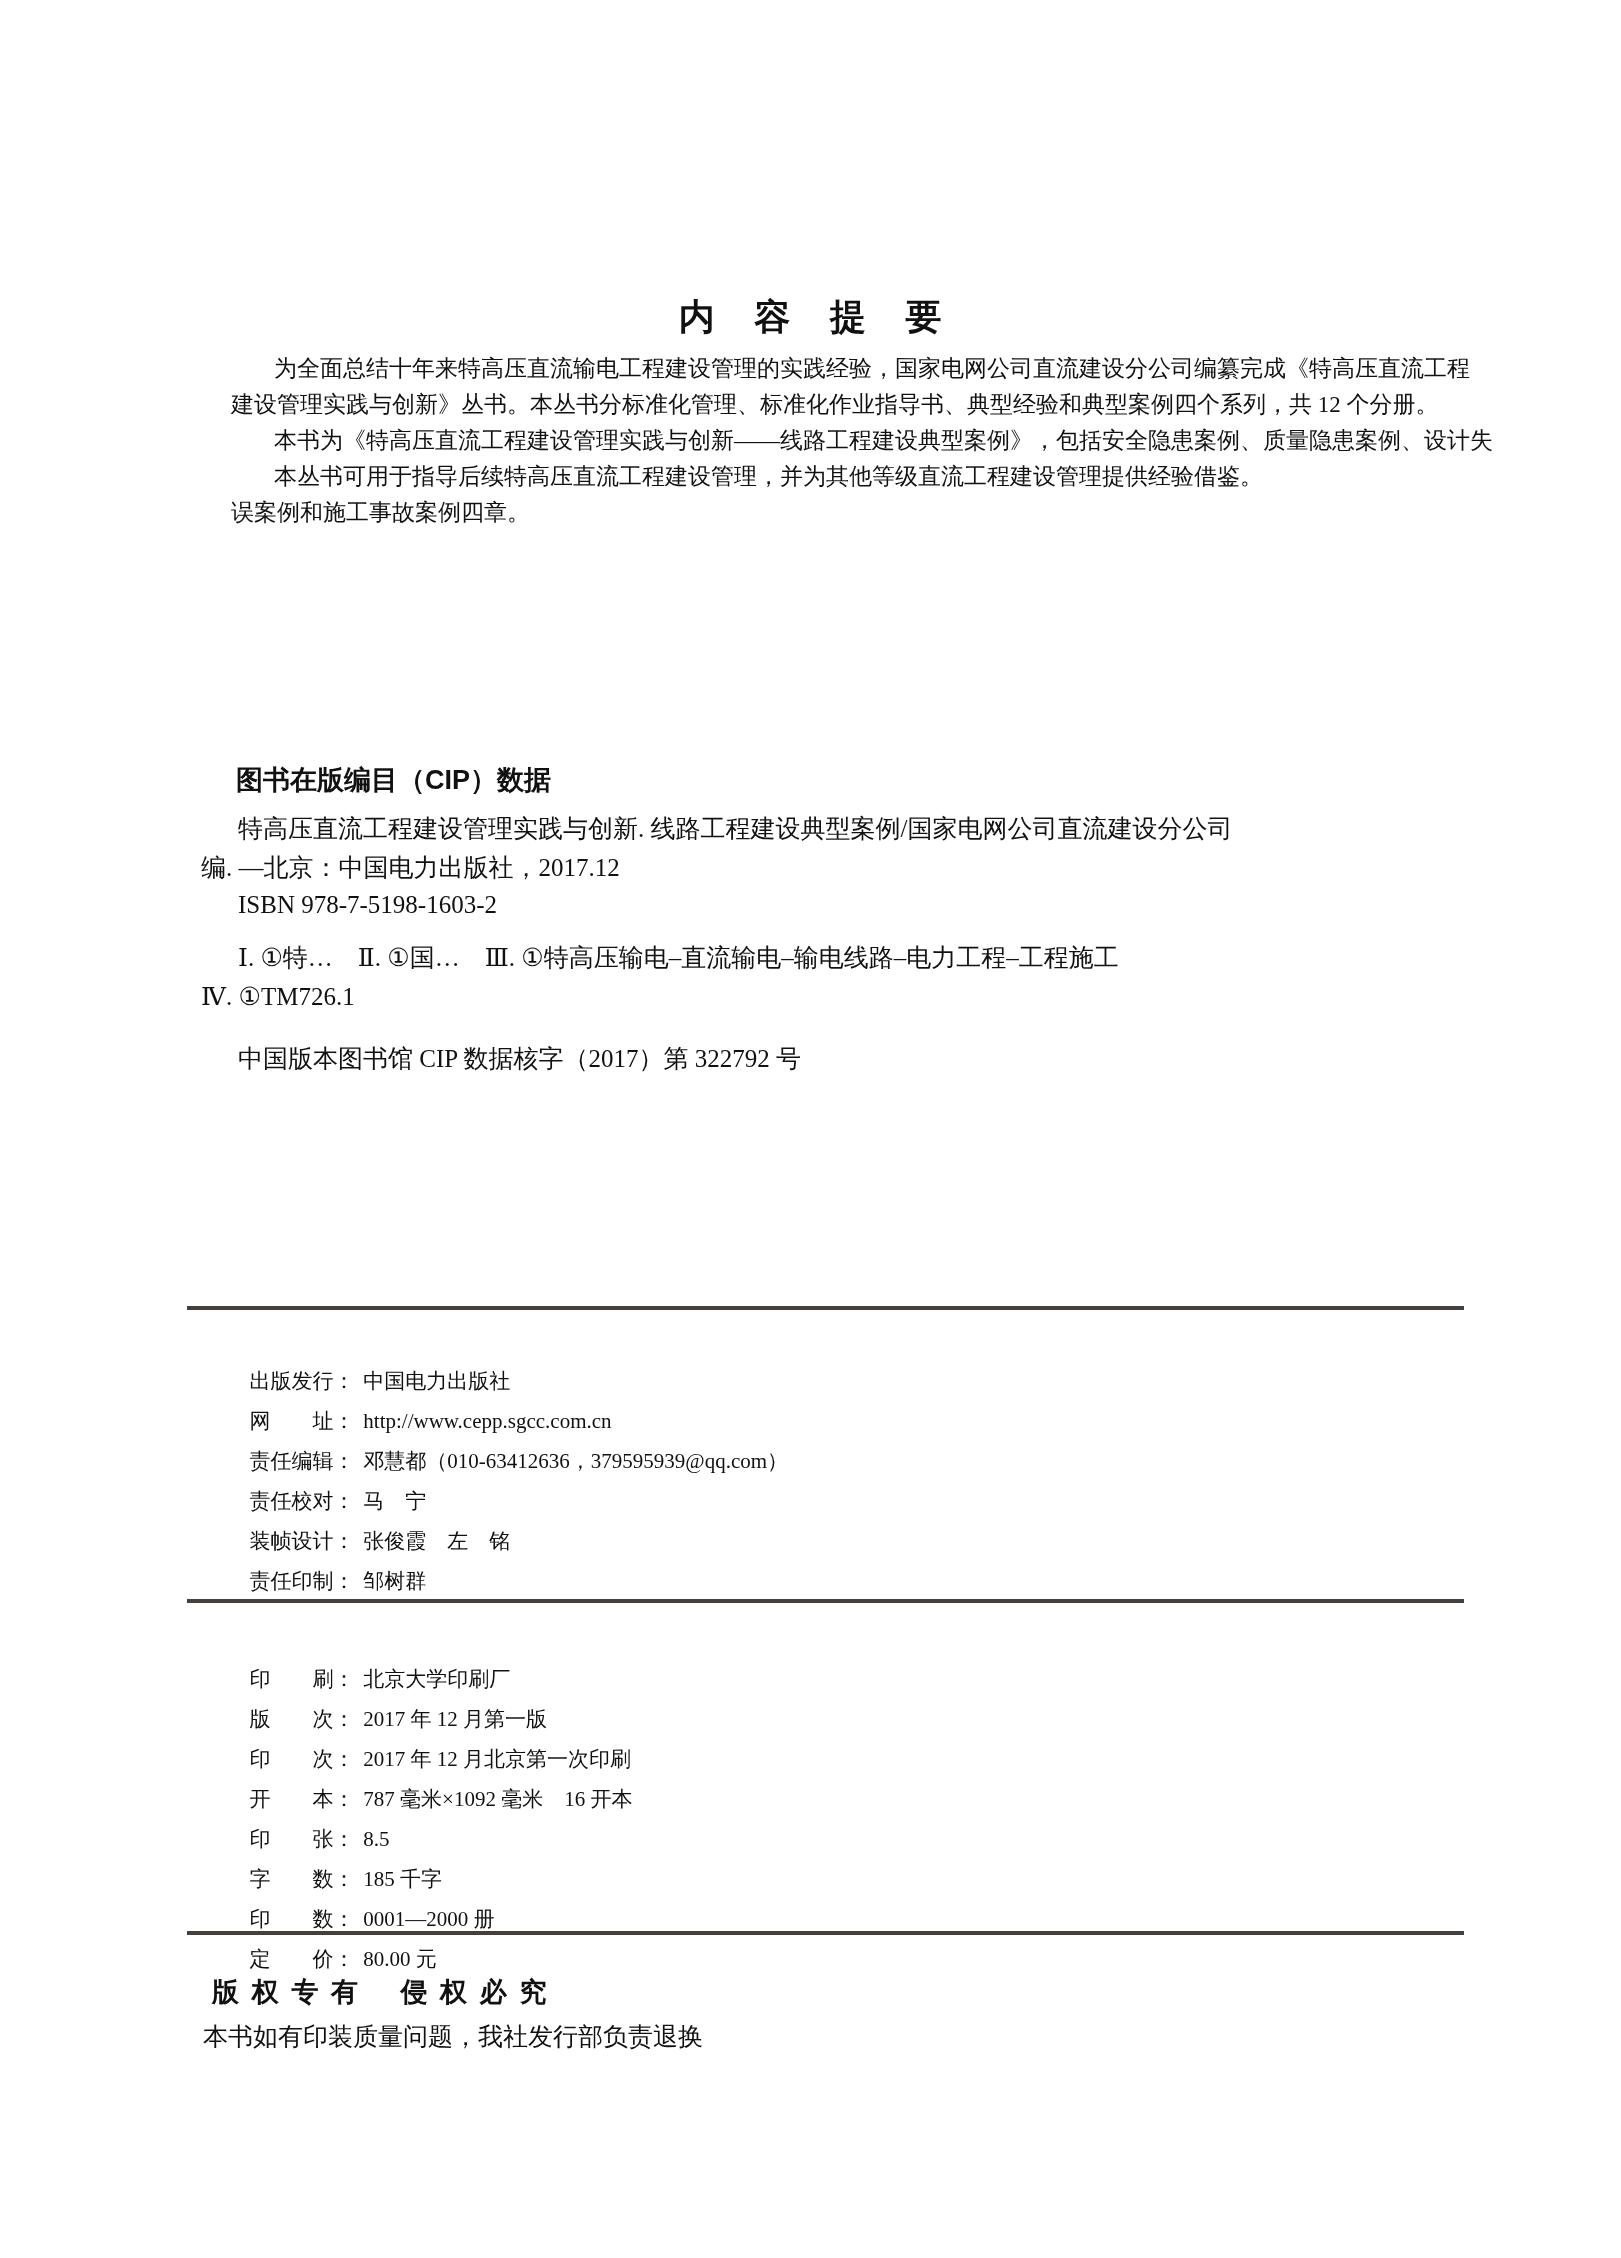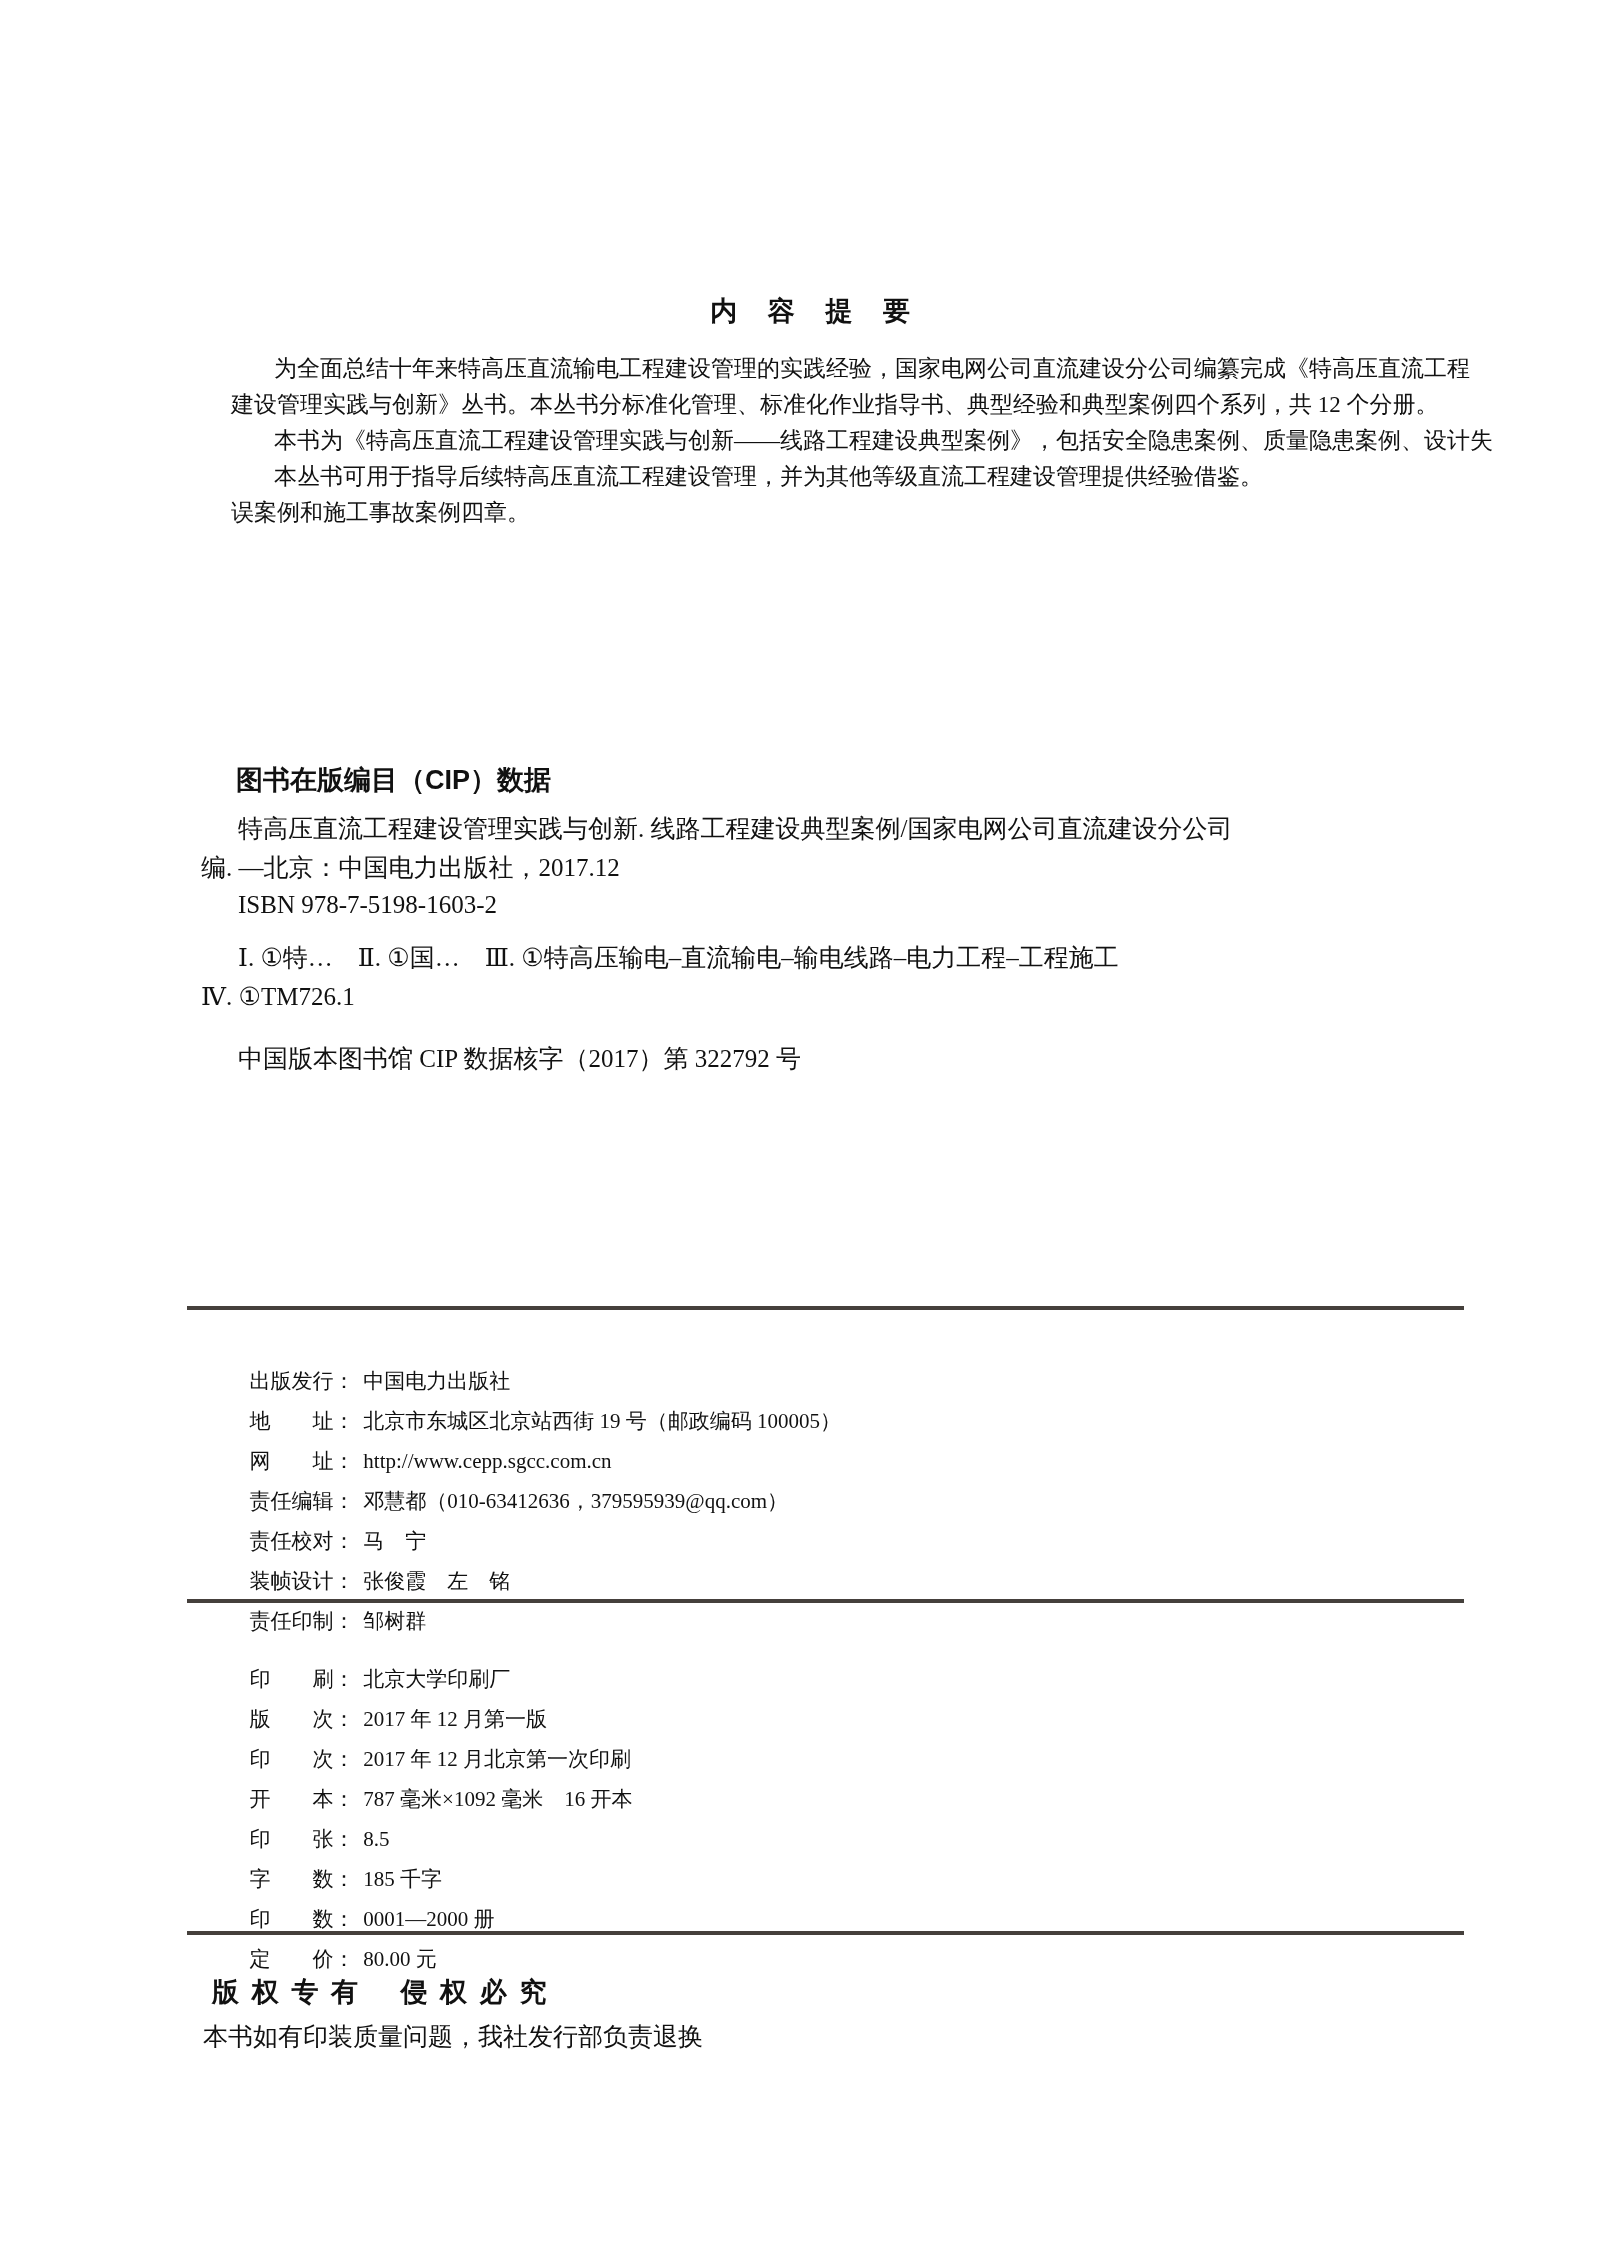--- a/index.html
+++ b/index.html
@@ -19,21 +19,21 @@
   .sans-bold {
     font-family: "Liberation Sans", "DejaVu Sans", sans-serif;
     font-weight: bold;
   }
   .summary-title {
     position: absolute;
     top: 293px;
     left: 0;
     width: 100%;
     text-align: center;
-    font-size: 27px;
+    font-size: 36px;
     letter-spacing: 1.8px;
     white-space: pre;
   }
   .summary-block {
     position: absolute;
     top: 351px;
     left: 188px;
     width: 1277px;
   }
   .summary-block .line {
@@ -135,23 +135,20 @@
   <div class="cip-line cip-flush  cip-class-2">Ⅳ. ①TM726.1</div>
   <div class="cip-line cip-indent cip-record">中国版本图书馆 CIP 数据核字（2017）第 322792 号</div>
 
   <div class="rule rule-1"></div>
 
   <div class="info-rows publisher-rows">
     <div class="row">
       <span class="label">出版发行：</span><span class="value">中国电力出版社</span>
     </div>
     <div class="row">
-      <span class="label">地　　址：</span><span class="value">北京市东城区北京站西街 19 号（邮政编码 100005）</span>
-    </div>
-    <div class="row">
       <span class="label">网　　址：</span><span class="value">http://www.cepp.sgcc.com.cn</span>
     </div>
     <div class="row">
       <span class="label">责任编辑：</span><span class="value">邓慧都（010-63412636，379595939@qq.com）</span>
     </div>
     <div class="row">
       <span class="label">责任校对：</span><span class="value">马　宁</span>
     </div>
     <div class="row">
       <span class="label">装帧设计：</span><span class="value">张俊霞　左　铭</span>

